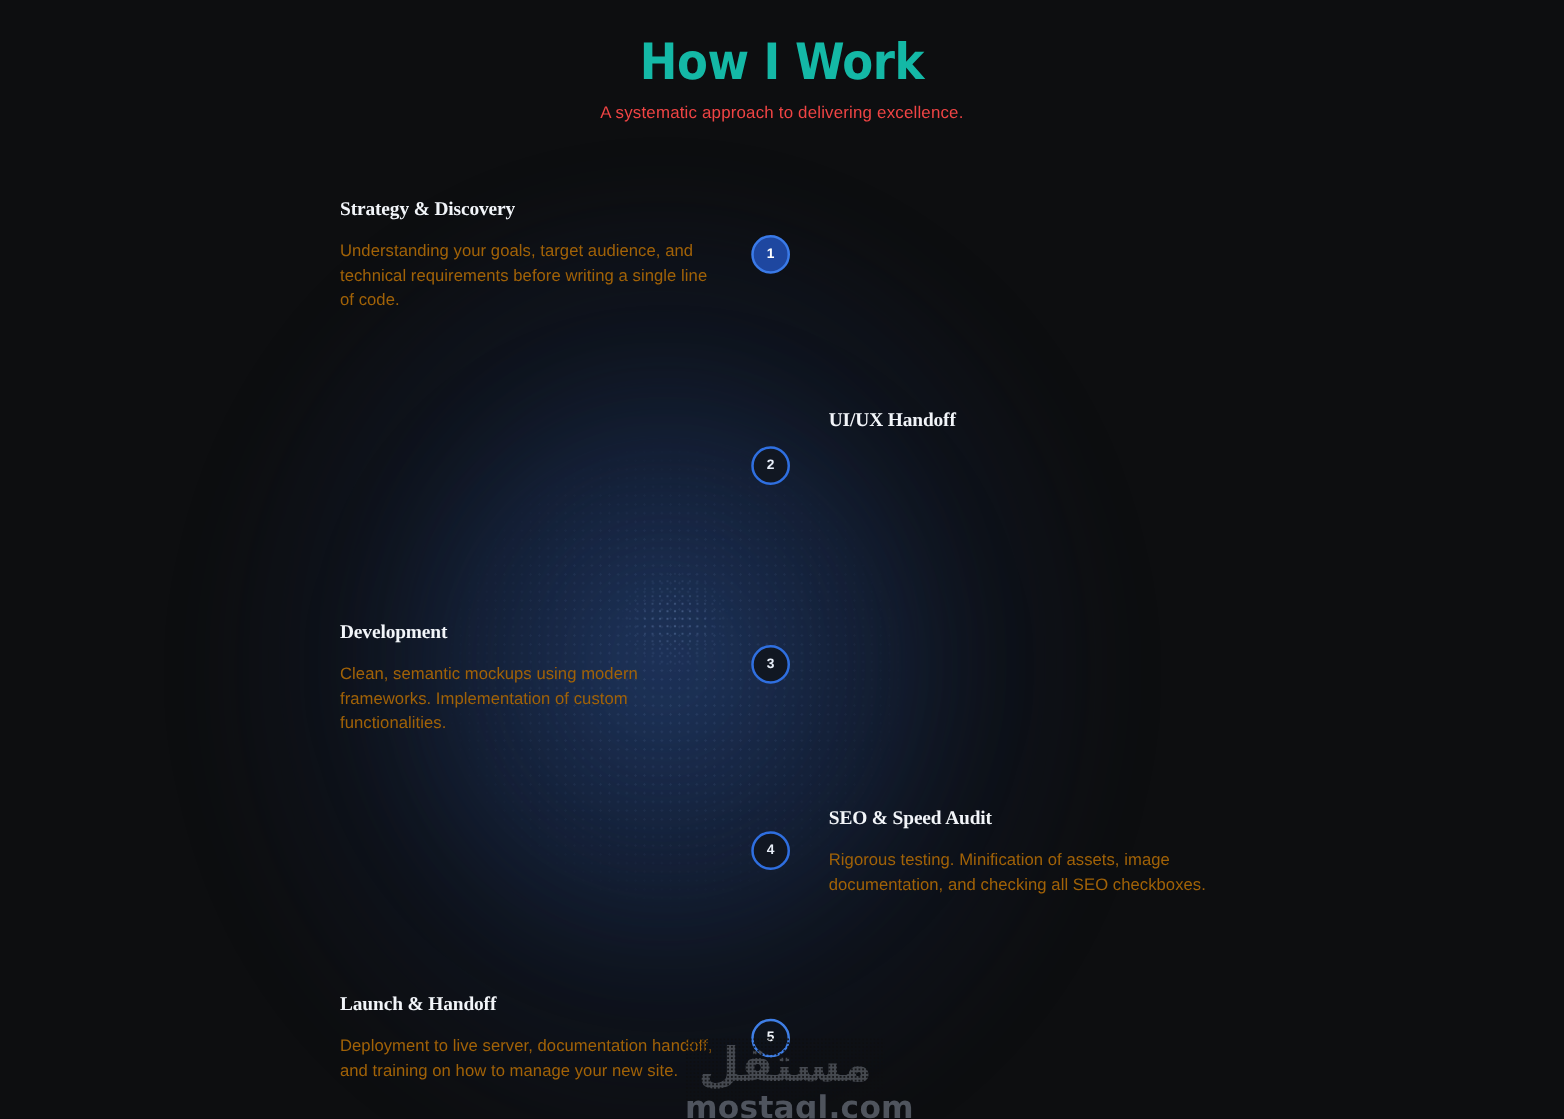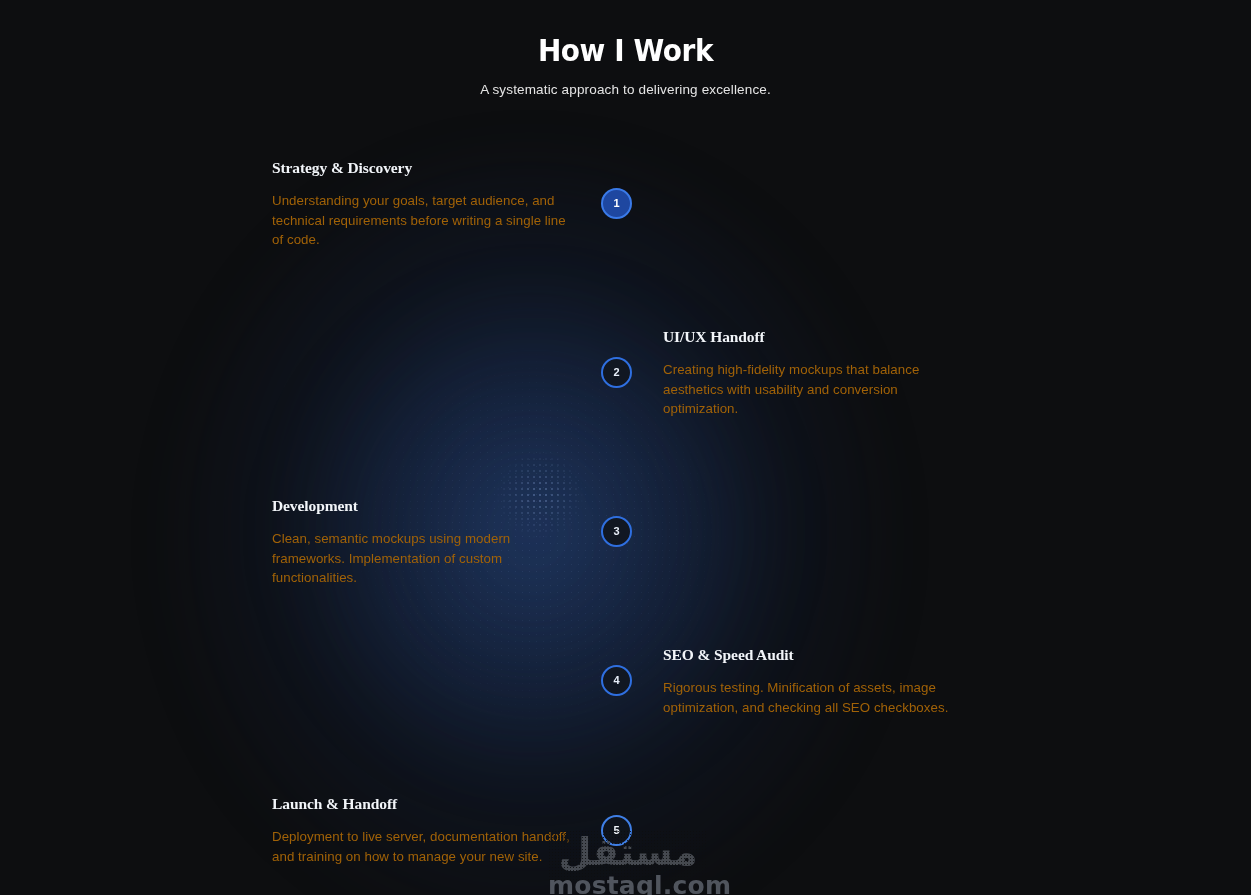--- a/index.html
+++ b/index.html
@@ -81,32 +81,32 @@
 
   
   .header {
     position: absolute;
     left: 0;
     top: 30px;
     width: 1251px;
     text-align: center;
   }
   .page-title {
-    font-size: 31px;
-    font-weight: bold;
-    color: #ffffff;
+    font-size: 40px;
+    font-weight: bold;
+    color: #14b8a6;
     letter-spacing: -0.4px;
     line-height: 40px;
     font-family: "DejaVu Sans", sans-serif;
     font-stretch: condensed;
   }
   .page-subtitle {
     margin-top: 11px;
     font-size: 13.5px;
-    color: #e5e5e5;
+    color: #ef4444;
     letter-spacing: 0.15px;
     line-height: 18px;
   }
 
   
   .timeline {
     position: absolute;
     left: 0;
     top: 0;
     width: 1251px;
@@ -255,41 +255,40 @@
         <div class="step-desc">Understanding your goals, target audience, and technical requirements before writing a single line of code.</div>
       </div>
     </div>
 
     <div class="step">
       <div class="node" style="top:357px;">
         <span>2</span>
       </div>
       <div class="step-content right" style="top:327px;">
         <div class="step-title">UI/UX Handoff</div>
-        <div class="step-desc">Creating high-fidelity mockups that balance aesthetics with usability and conversion optimization.</div>
       </div>
     </div>
 
     <div class="step">
       <div class="node" style="top:516px;">
         <span>3</span>
       </div>
       <div class="step-content left" style="top:496px;">
         <div class="step-title">Development</div>
         <div class="step-desc">Clean, semantic mockups using modern frameworks. Implementation of custom functionalities.</div>
       </div>
     </div>
 
     <div class="step">
       <div class="node" style="top:665px;">
         <span>4</span>
       </div>
       <div class="step-content right wide" style="top:645px;">
         <div class="step-title">SEO &amp; Speed Audit</div>
-        <div class="step-desc">Rigorous testing. Minification of assets, image optimization, and checking all SEO checkboxes.</div>
+        <div class="step-desc">Rigorous testing. Minification of assets, image documentation, and checking all SEO checkboxes.</div>
       </div>
     </div>
 
     <div class="step">
       <div class="node faint" style="top:815px;">
         <span>5</span>
       </div>
       <div class="step-content left" style="top:794px;">
         <div class="step-title">Launch &amp; Handoff</div>
         <div class="step-desc">Deployment to live server, documentation handoff, and training on how to manage your new site.</div>

